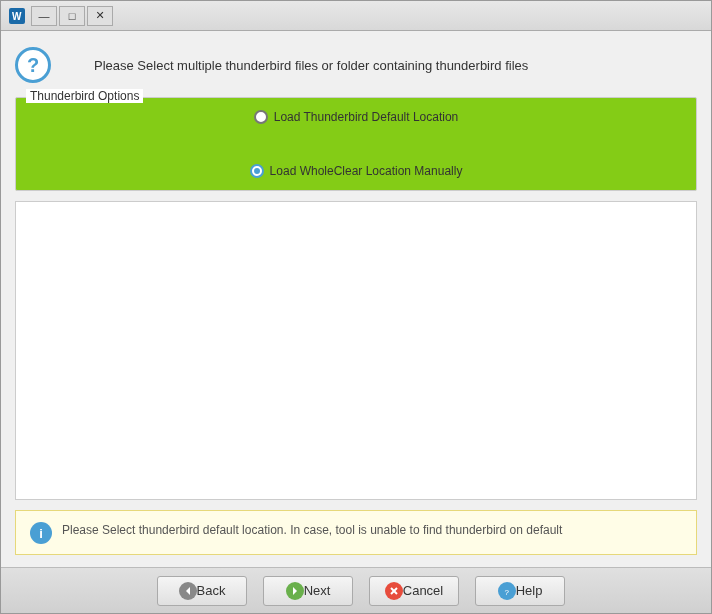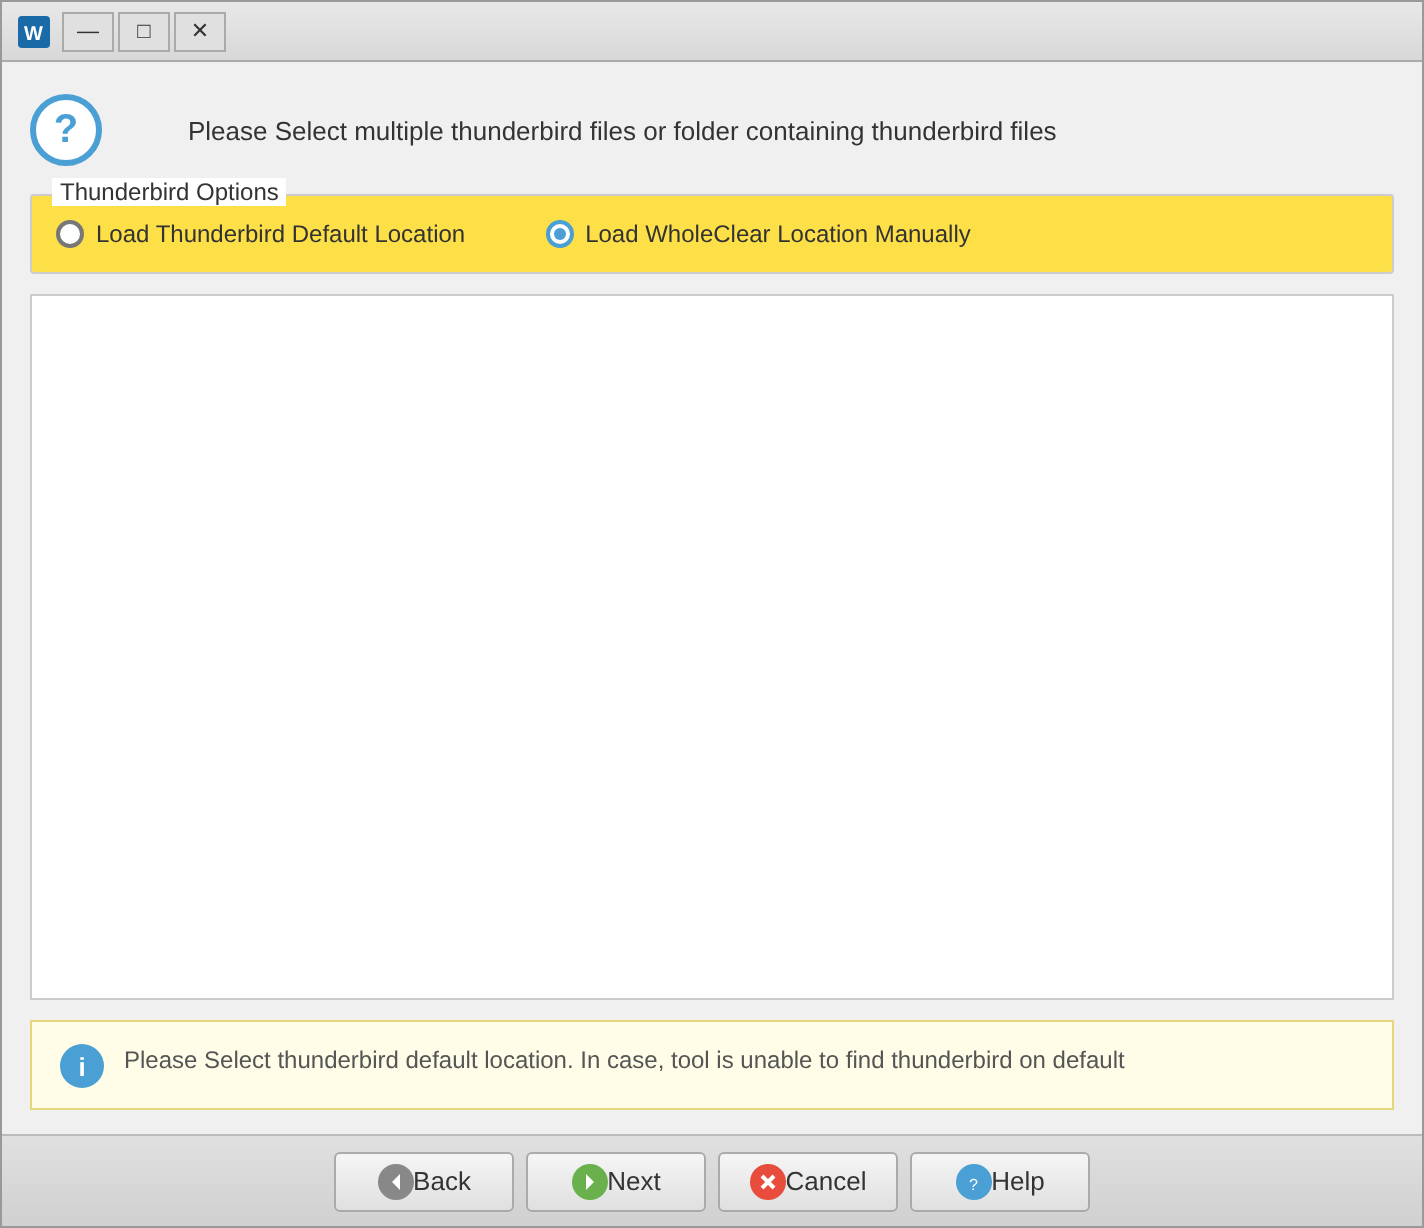--- a/index.html
+++ b/index.html
@@ -93,37 +93,38 @@
       font-size: 13px;
       color: #333;
       margin-left: 31px;
     }
 
     
     .options-group {
       border: 1px solid #ccc;
       border-radius: 2px;
       padding: 8px 12px 12px;
-      background: #fde047;
+      background: #84cc16;
       position: relative;
     }
     .options-group-label {
       position: absolute;
       top: -9px;
       left: 10px;
       background: white;
       padding: 0 4px;
       font-size: 12px;
       color: #333;
     }
     .radio-row {
       display: flex;
       align-items: center;
       gap: 40px;
       padding-top: 4px;
+      flex-direction: column;
     }
     .radio-option {
       display: flex;
       align-items: center;
       gap: 6px;
       cursor: pointer;
     }
     .radio-circle {
       width: 14px;
       height: 14px;
@@ -205,20 +206,21 @@
       gap: 0;
       padding: 5px 4px;
       background: linear-gradient(to bottom, #f5f5f5, #e0e0e0);
       border: 1px solid #aaa;
       border-radius: 3px;
       cursor: pointer;
       font-size: 13px;
       color: #333;
       min-width: 90px;
       justify-content: center;
+      margin-left: 10px;
     }
     .btn-icon {
       width: 18px;
       height: 18px;
       border-radius: 50%;
       display: flex;
       align-items: center;
       justify-content: center;
       flex-shrink: 0;
     }

